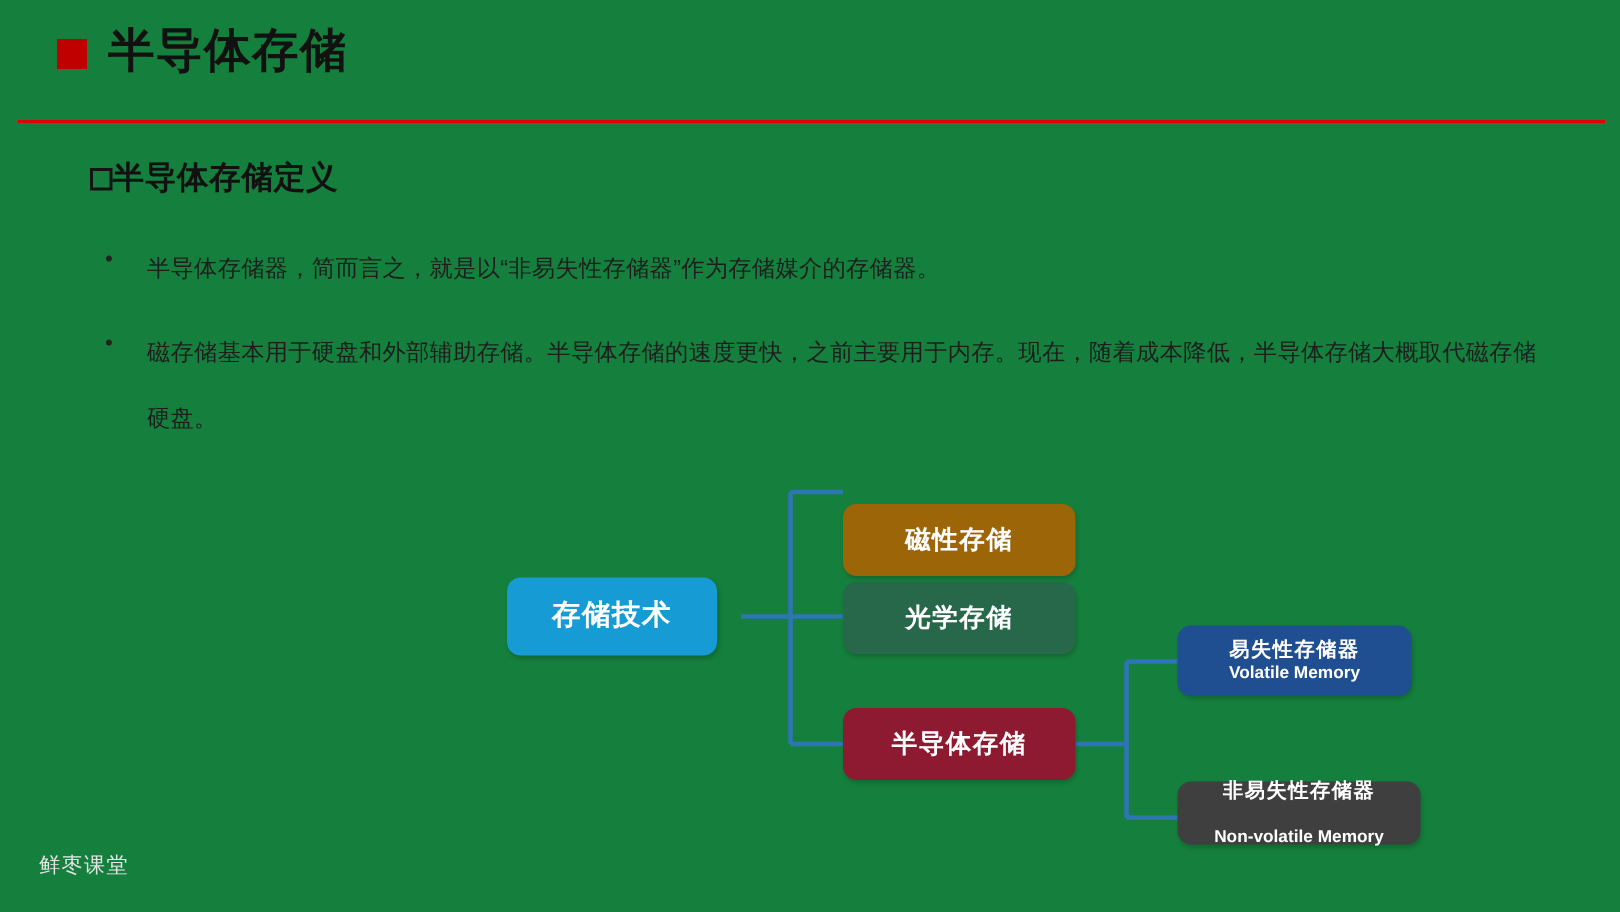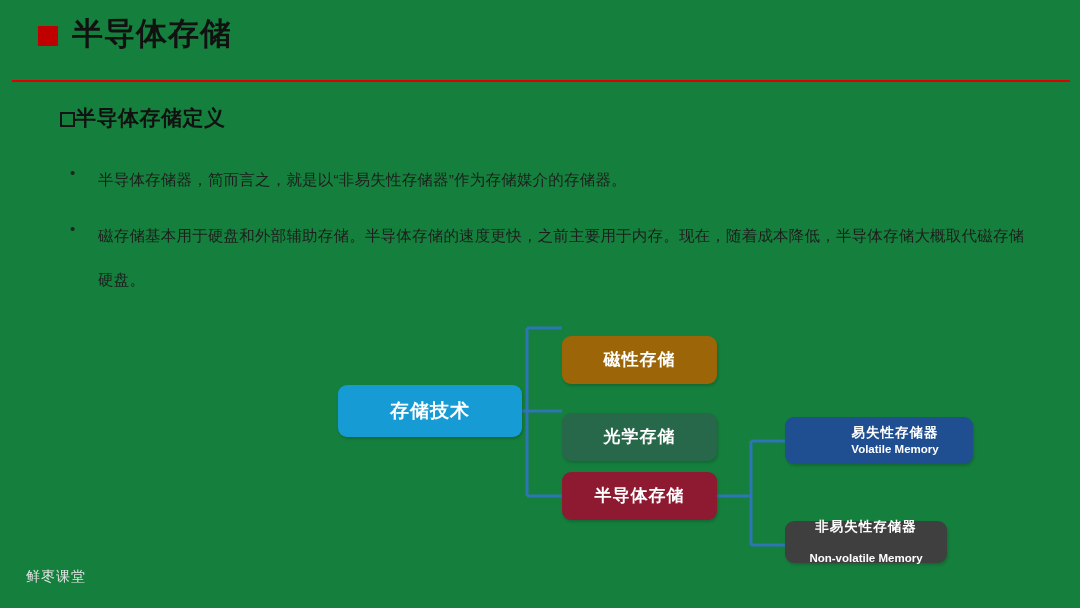--- a/index.html
+++ b/index.html
@@ -135,53 +135,51 @@
     letter-spacing: 1px;
     line-height: 1.15;
   }
   .node .en {
     font-weight: bold;
     line-height: 1.15;
   }
 
   #node-storage-tech {
     left: 338px; top: 385px;
-    width: 184px; height: 52px;
+    width: 140px; height: 52px;
     background: #169bd5;
   }
   #node-storage-tech .cn { font-size: 19px; }
 
   #node-magnetic {
     left: 562px; top: 304px;
     width: 155px; height: 48px;
     background: #9c6508;
     margin-top: 32px;
   }
   #node-magnetic .cn { font-size: 17px; }
 
   #node-optical {
     left: 562px; top: 388px;
     width: 155px; height: 48px;
     background: #28684a;
-    margin-top: 25px;
   }
   #node-optical .cn { font-size: 17px; }
 
   #node-semiconductor {
     left: 562px; top: 472px;
     width: 155px; height: 48px;
     background: #8e1a31;
   }
   #node-semiconductor .cn { font-size: 17px; }
 
   #node-volatile {
     left: 785px; top: 417px;
     width: 156px; height: 47px;
     background: #1f4e91;
-    padding-left: 32px;
   }
   #node-volatile .cn { font-size: 13.5px; }
   #node-volatile .en { font-size: 11.5px; margin-top: 2px; text-align: center; }
 
   #node-nonvolatile {
     left: 785px; top: 521px;
     width: 162px; height: 42px;
     background: #3f3f3f;
   }
   #node-nonvolatile .cn { font-size: 13.5px; }

